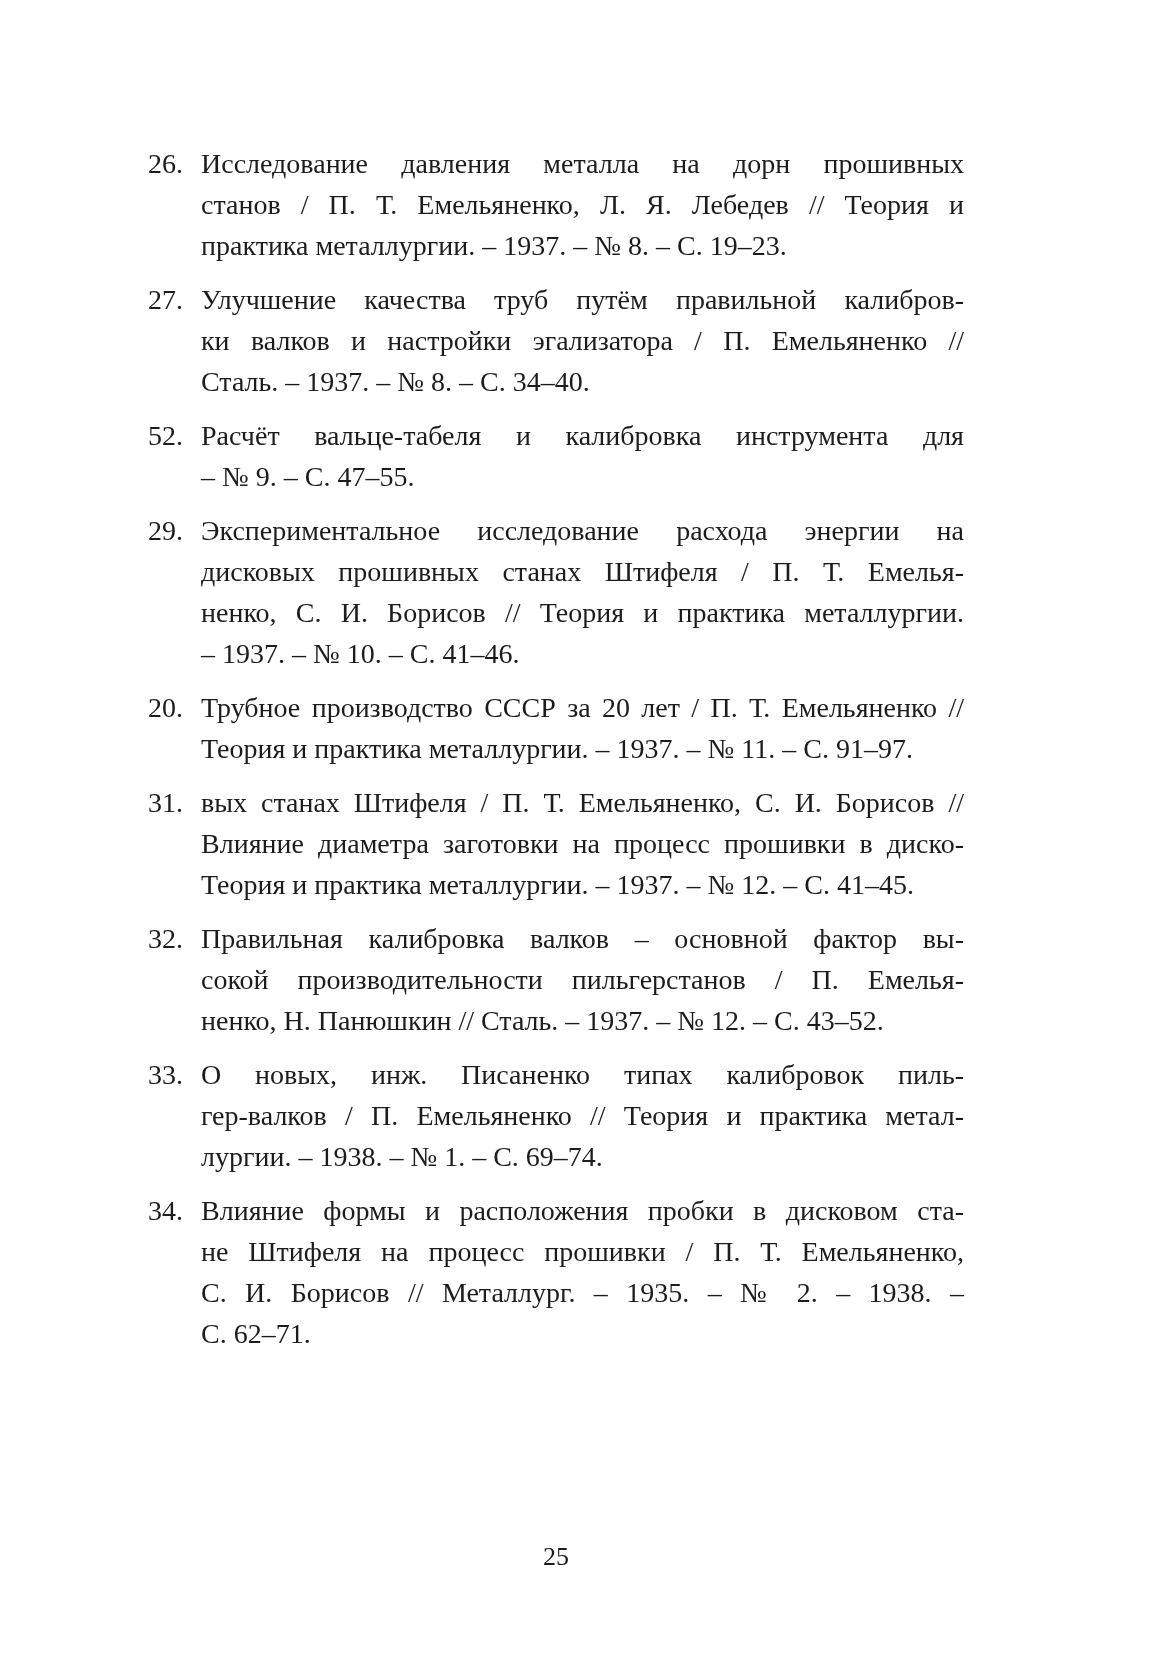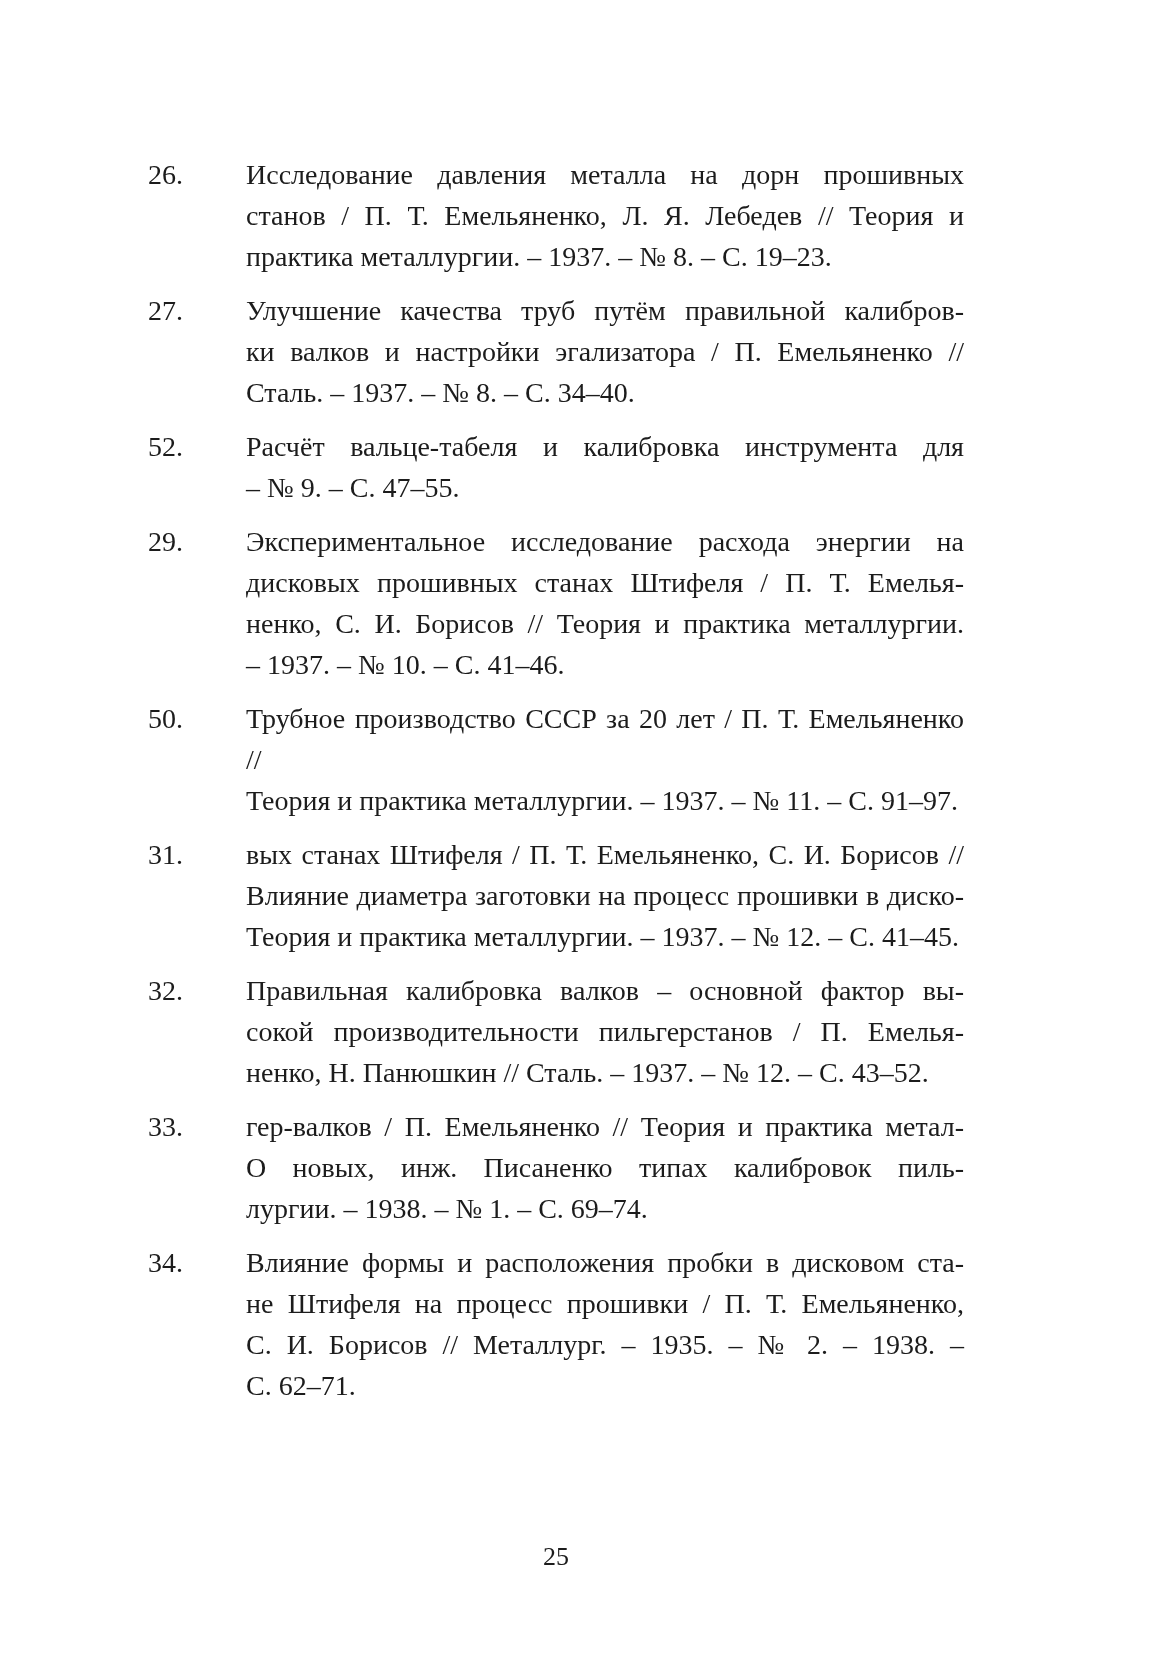--- a/index.html
+++ b/index.html
@@ -11,37 +11,36 @@
     height: 1654px;
     background: #ffffff;
     position: relative;
     font-family: "Liberation Serif", "DejaVu Serif", serif;
     color: #1c1c1c;
     overflow: hidden;
   }
   .page {
     position: absolute;
     left: 148px;
-    top: 154px;
+    top: 143px;
     width: 816px;
   }
   .entry {
     display: flex;
     margin-bottom: 13px;
   }
   .entry .num {
     flex: 0 0 53px;
     font-size: 28px;
     line-height: 41px;
     text-align: left;
   }
   .entry .body {
     flex: 1 1 auto;
     min-width: 0;
-    margin-left: 45px;
   }
   .entry .line {
     font-size: 28px;
     line-height: 41px;
     text-align: justify;
     text-align-last: justify;
     white-space: normal;
   }
   .entry .line.last {
     text-align-last: left;
@@ -86,21 +85,21 @@
     <div class="entry">
       <div class="num">29.</div>
       <div class="body">
         <div class="line">Экспериментальное исследование расхода энергии на</div>
         <div class="line">дисковых прошивных станах Штифеля / П. Т. Емелья-</div>
         <div class="line">ненко, С. И. Борисов // Теория и практика металлургии.</div>
         <div class="line last">– 1937. – № 10. – С. 41–46.</div>
       </div>
     </div>
     <div class="entry">
-      <div class="num">50.</div>
+      <div class="num">20.</div>
       <div class="body">
         <div class="line">Трубное производство СССР за 20 лет / П. Т. Емельяненко //</div>
         <div class="line last">Теория и практика металлургии. – 1937. – № 11. – С. 91–97.</div>
       </div>
     </div>
     <div class="entry">
       <div class="num">31.</div>
       <div class="body">
         <div class="line">вых станах Штифеля / П. Т. Емельяненко, С. И. Борисов //</div>
         <div class="line">Влияние диаметра заготовки на процесс прошивки в диско-</div>
@@ -111,22 +110,22 @@
       <div class="num">32.</div>
       <div class="body">
         <div class="line">Правильная калибровка валков – основной фактор вы-</div>
         <div class="line">сокой производительности пильгерстанов / П. Емелья-</div>
         <div class="line last">ненко, Н. Панюшкин // Сталь. – 1937. – № 12. – С. 43–52.</div>
       </div>
     </div>
     <div class="entry">
       <div class="num">33.</div>
       <div class="body">
+        <div class="line">О новых, инж. Писаненко типах калибровок пиль-</div>
         <div class="line">гер-валков / П. Емельяненко // Теория и практика метал-</div>
-        <div class="line">О новых, инж. Писаненко типах калибровок пиль-</div>
         <div class="line last">лургии. – 1938. – № 1. – С. 69–74.</div>
       </div>
     </div>
     <div class="entry">
       <div class="num">34.</div>
       <div class="body">
         <div class="line">Влияние формы и расположения пробки в дисковом ста-</div>
         <div class="line">не Штифеля на процесс прошивки / П. Т. Емельяненко,</div>
         <div class="line">С. И. Борисов // Металлург. – 1935. – № 2. – 1938. –</div>
         <div class="line last">С. 62–71.</div>

